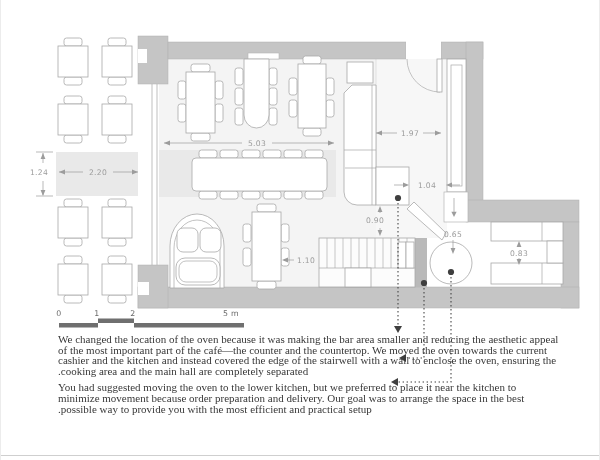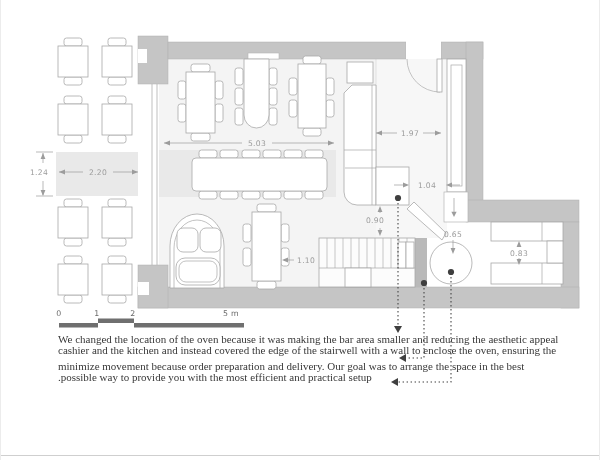--- a/index.html
+++ b/index.html
@@ -291,22 +291,25 @@
       <text x="222" y="316" class="scale-label">5 m</text>
       <rect x="58" y="323" width="39" height="4.5" fill="#6f6f6f"></rect>
       <rect x="97" y="318.5" width="36" height="4.5" fill="#6f6f6f"></rect>
       <rect x="133" y="323" width="110" height="4.5" fill="#6f6f6f"></rect>
     </g>
   </svg>
 
   <div class="notes">
     <div class="para">
       <div class="line">We changed the location of the oven because it was making the bar area smaller and reducing the aesthetic appeal</div>
+      <div class="line">of the most important part of the café—the counter and the countertop. We moved the oven towards the current</div>
       <div class="line">cashier and the kitchen and instead covered the edge of the stairwell with a wall to enclose the oven, ensuring the</div>
+      <div class="line">.cooking area and the main hall are completely separated</div>
     </div>
     <div class="para">
+      <div class="line">You had suggested moving the oven to the lower kitchen, but we preferred to place it near the kitchen to</div>
       <div class="line">minimize movement because order preparation and delivery. Our goal was to arrange the space in the best</div>
       <div class="line">.possible way to provide you with the most efficient and practical setup</div>
     </div>
   </div>
 
   <div class="bottom-rule"></div>
 </div>
 
 </body></html>

